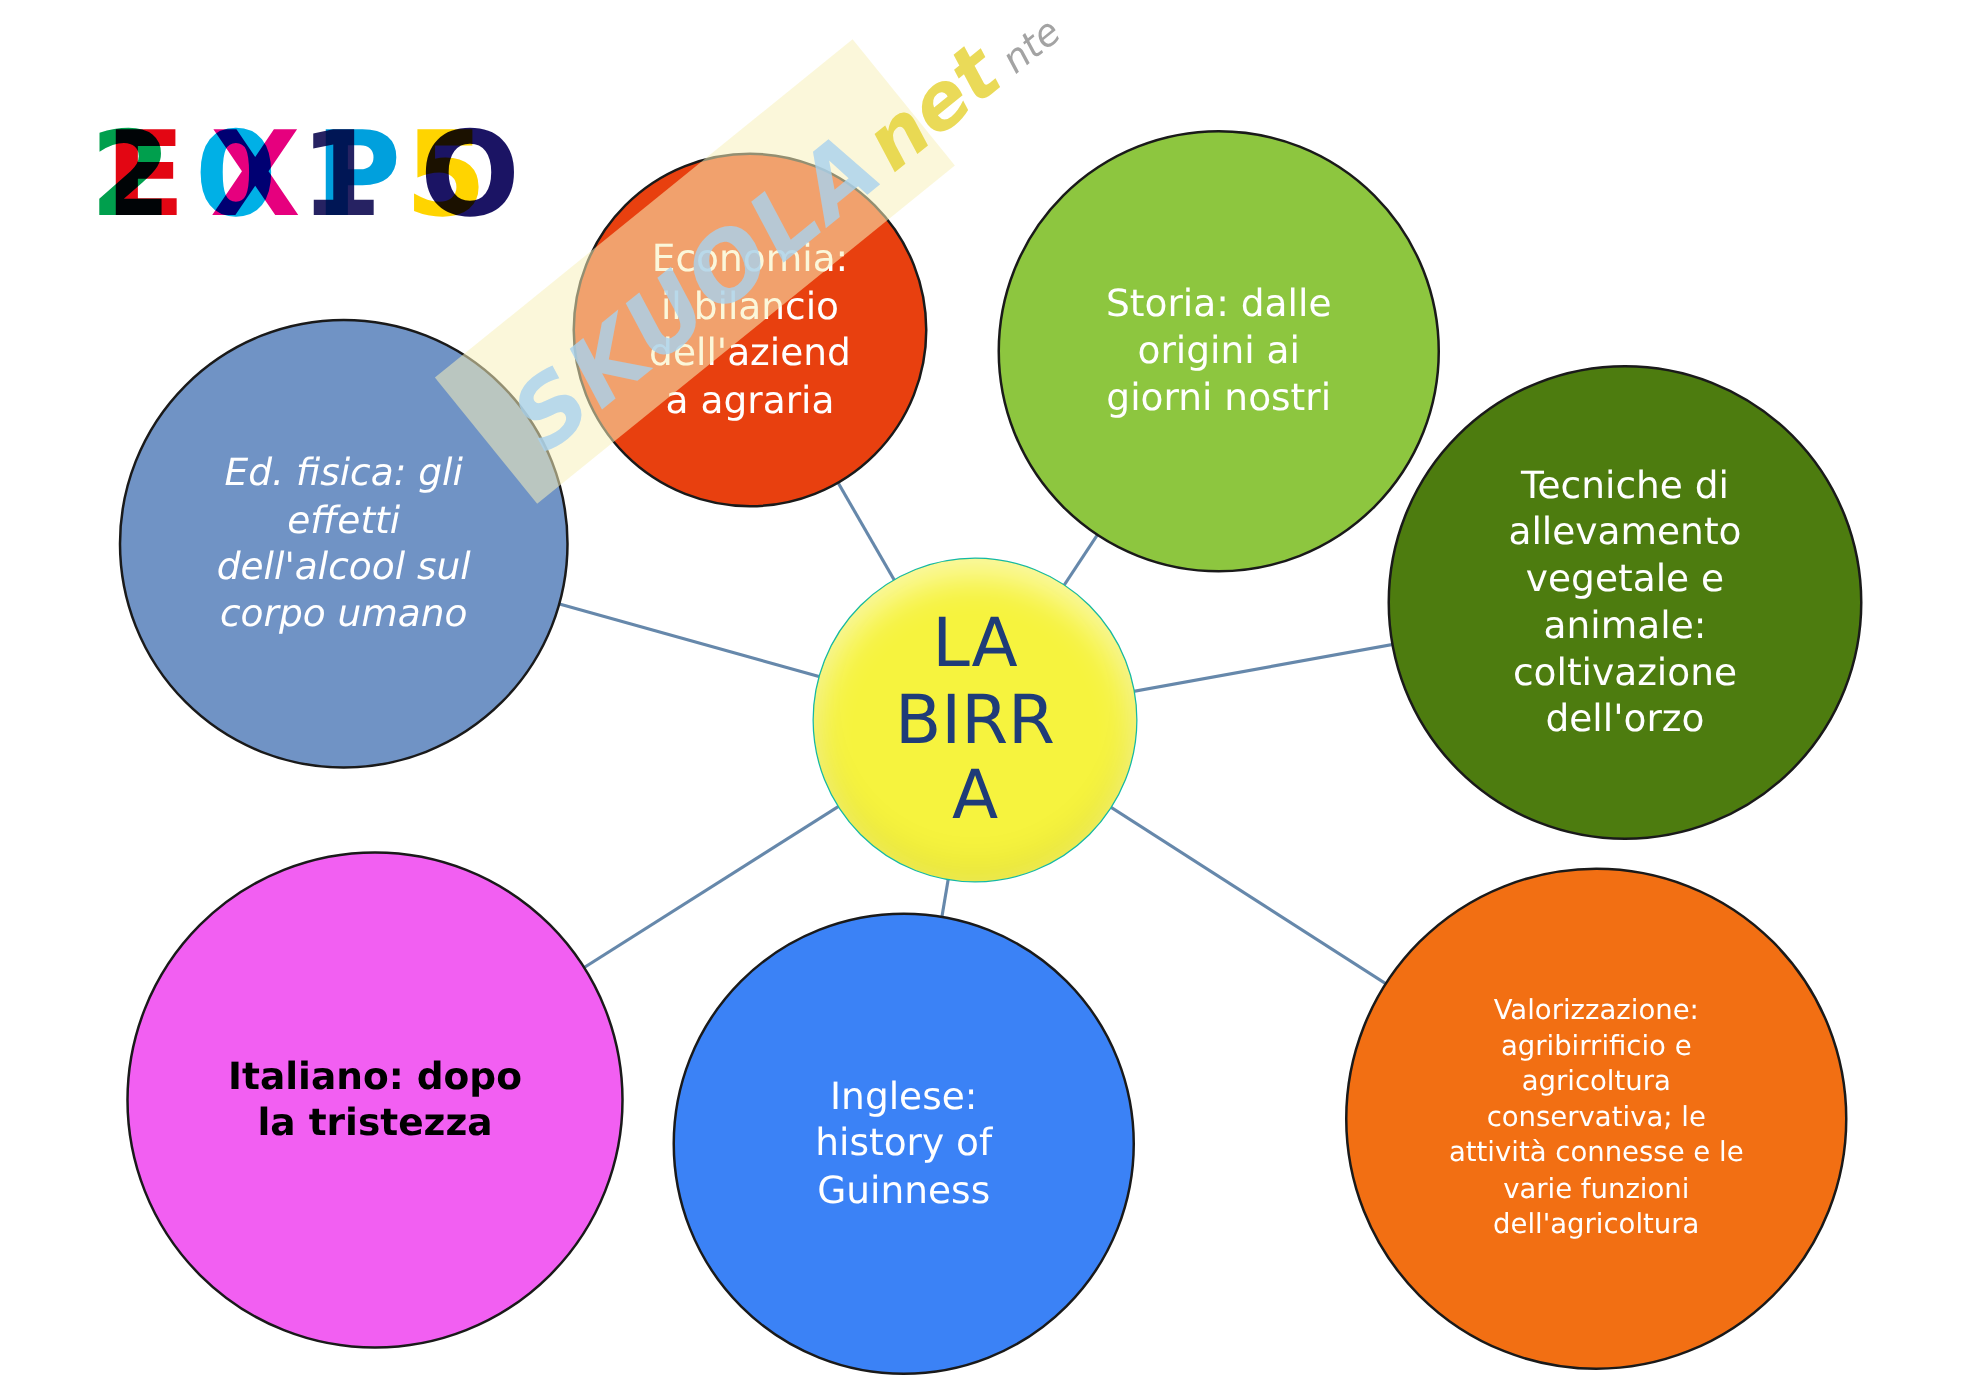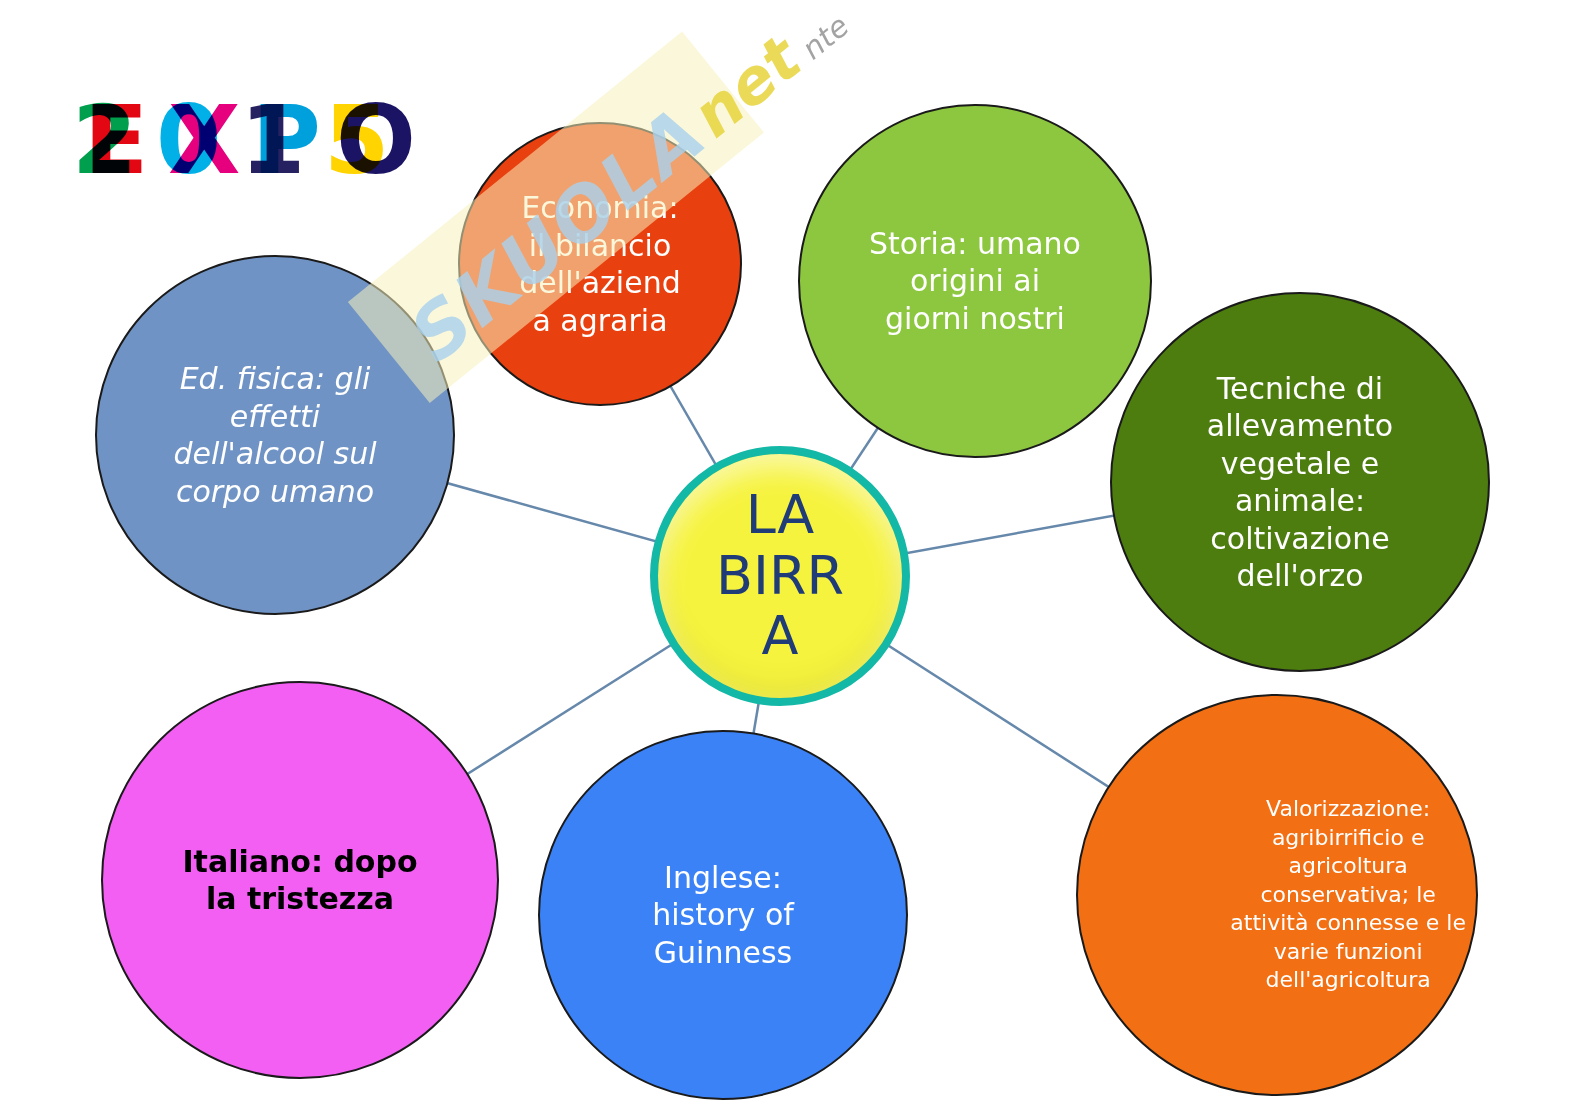--- a/index.html
+++ b/index.html
@@ -30,33 +30,33 @@
     padding:10px;
   }
 
   
   .n-economia      {left:458px; top:122px; width:284px; height:284px;}
   .n-economia .node-label{font-size:30px;}
   .n-storia        {left:798px; top:104px; width:354px; height:354px;}
   .n-storia .node-label{font-size:30px;}
   .n-tecniche      {left:1110px;top:292px; width:380px; height:380px;}
   .n-tecniche .node-label{font-size:30px;}
-  .n-valorizzazione{left:1076px;top:694px; width:402px; height:402px;justify-content:flex-end;}
+  .n-valorizzazione{left:1076px;top:694px; width:402px; height:402px;}
   .n-valorizzazione .node-label{font-size:22px;line-height:1.3;}
   .n-inglese       {left:538px; top:730px; width:370px; height:370px;}
   .n-inglese .node-label{font-size:30px;}
   .n-italiano      {left:101px; top:681px; width:398px; height:398px;}
   .n-italiano .node-label{font-size:30px;}
   .n-edfisica      {left:95px;  top:255px; width:360px; height:360px;}
   .n-edfisica .node-label{font-size:30px;}
 
   
   .n-center{
     left:650px; top:446px; width:260px; height:260px;
-    border:8px solid #14b8a6;
+    border:1px solid #14b8a6;
     z-index:2;
     box-shadow: inset 0 14px 28px rgba(255,255,255,0.55), inset 0 -14px 28px rgba(0,0,0,0.06);
   }
   .n-center .node-label{
     font-size:54px;
     line-height:1.12;
     font-weight:400;
     padding:0;
   }
 
@@ -143,21 +143,21 @@
   </div>
 
   <div class="node n-economia" style="background-color: rgb(232, 64, 15);">
     <span class="node-label" style="color: rgb(255, 255, 255);">Economia:
 il bilancio
 dell'aziend
 a agraria</span>
   </div>
 
   <div class="node n-storia" style="background-color: rgb(141, 198, 63);">
-    <span class="node-label" style="color: rgb(255, 255, 255);">Storia: umano
+    <span class="node-label" style="color: rgb(255, 255, 255);">Storia: dalle
 origini ai
 giorni nostri</span>
   </div>
 
   <div class="node n-tecniche" style="background-color: #4d7c0f;">
     <span class="node-label" style="color: rgb(255, 255, 255);">Tecniche di
 allevamento
 vegetale e
 animale:
 coltivazione

